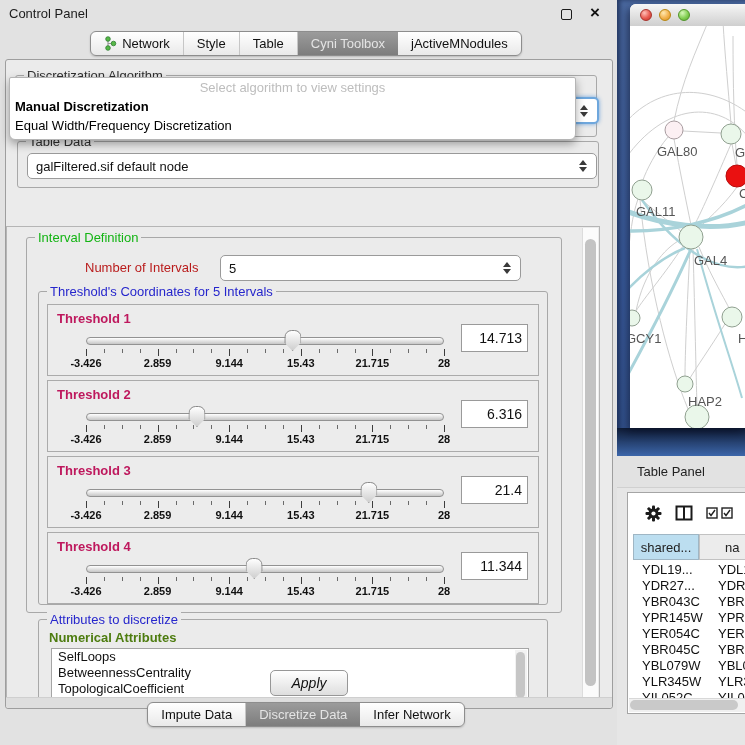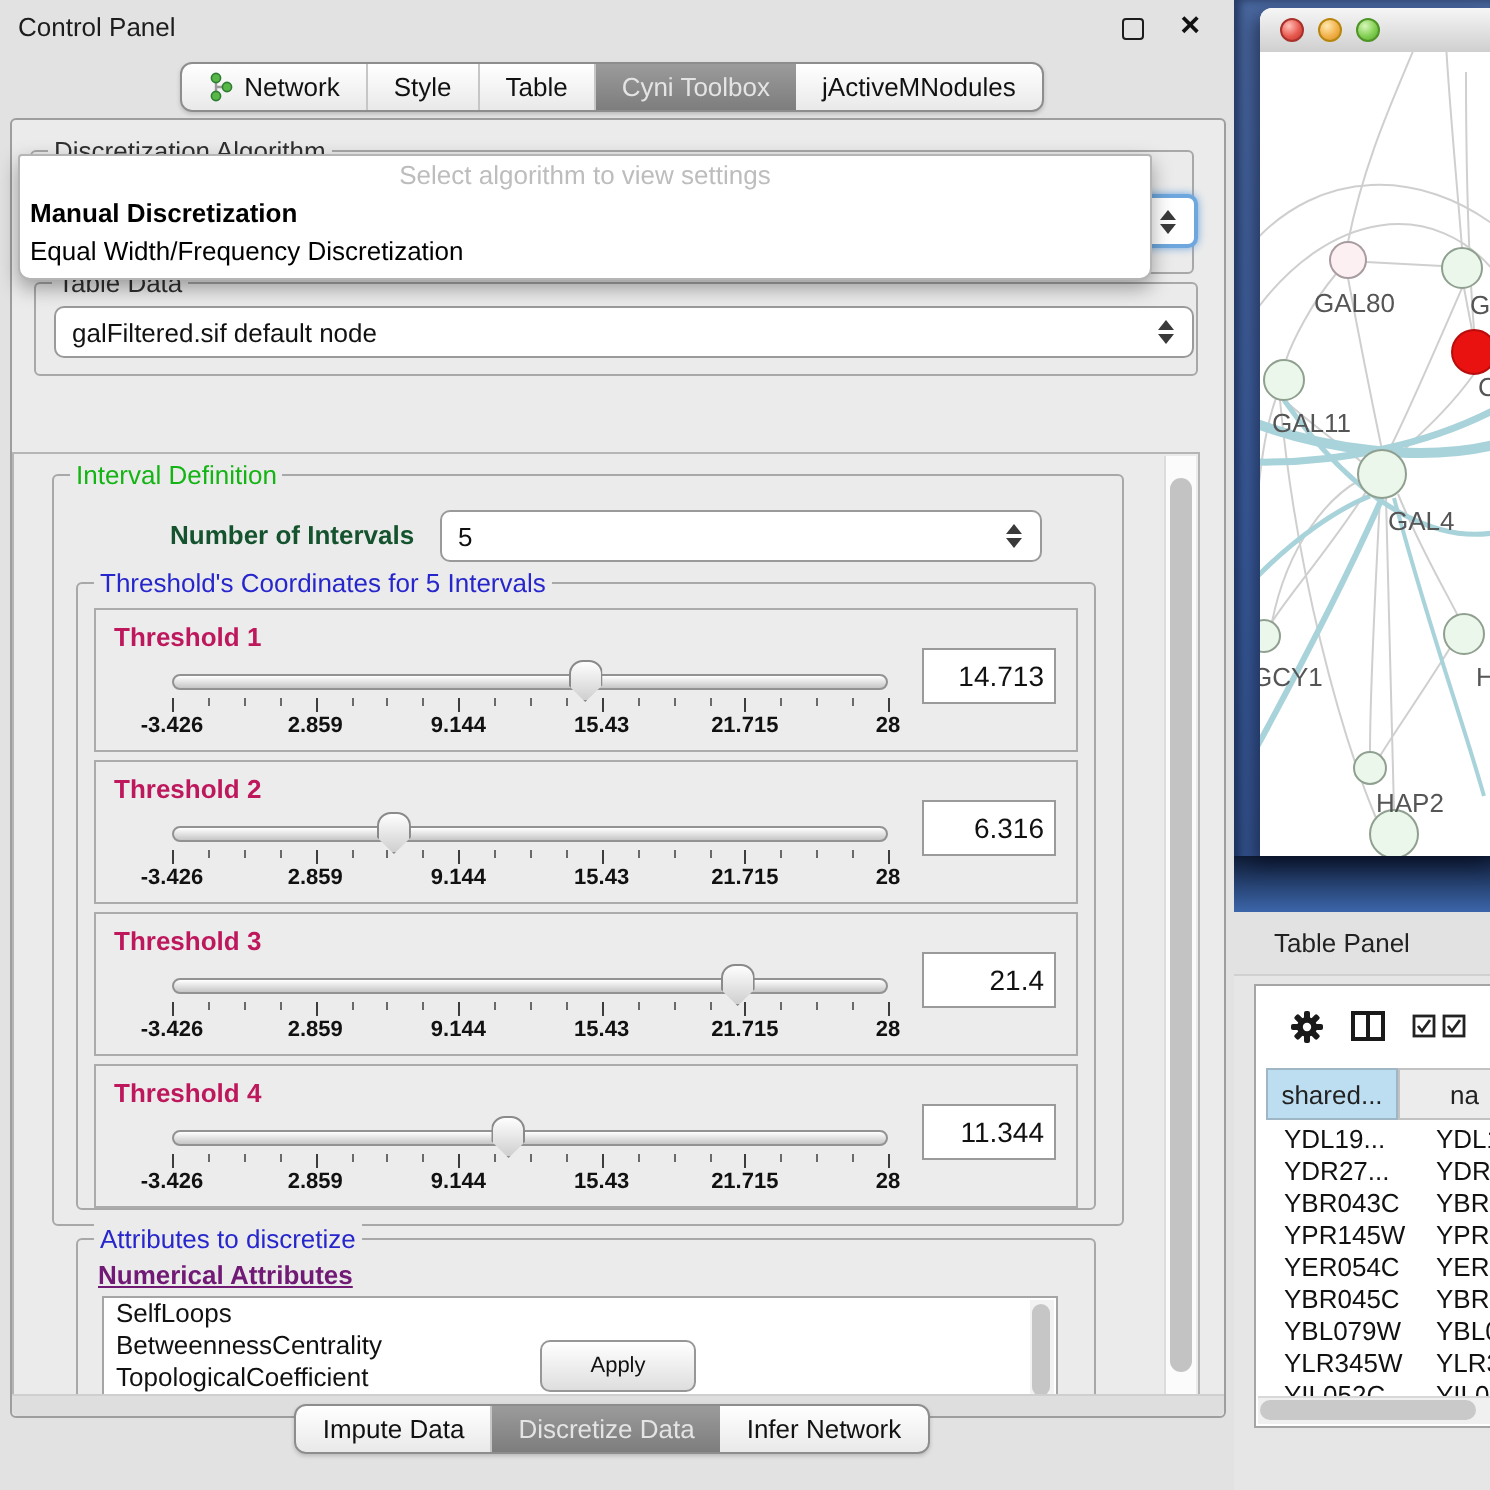--- a/index.html
+++ b/index.html
@@ -38,45 +38,45 @@
   
   .popup{position:absolute;left:3px;top:17px;width:565px;height:61px;background:#fff;border:1px solid #b5b5b5;
          border-radius:2px 2px 6px 6px;box-shadow:0 4px 10px rgba(0,0,0,.35);z-index:9;}
   .popup .hint{height:19px;line-height:19px;text-align:center;color:#bdbdbd;font-size:13px;}
   .popup .opt{height:19px;line-height:19px;padding-left:5px;font-size:13px;color:#000;}
   .popup .opt.bold{font-weight:bold;}
   
   .scrollarea{position:absolute;left:0;top:130px;width:592px;height:473px;border:1px solid #b5b5b5;background:#ebebeb;overflow:hidden;margin-top:36px;}
   .vscroll{position:absolute;top:1px;bottom:1px;right:1px;width:15px;background:#fbfbfb;border-left:1px solid #dcdcdc;}
   .vscroll .thumbv{position:absolute;left:2px;top:11px;bottom:13px;width:11px;background:#c3c3c3;border-radius:6px;}
-  .numlabel{position:absolute;left:78px;top:33px;font-size:13px;font-weight:bold;color:#14532d;}
+  .numlabel{position:absolute;left:78px;top:33px;font-size:13px;font-weight:normal;color:#b91c1c;}
   
   .th-panel{position:relative;width:490px;height:70px;background:#ececec;border:1px solid #ababab;margin-bottom:4px;}
   .th-title{position:absolute;left:9px;top:6px;font-size:13px;font-weight:bold;color:#be185d;}
   .slider{position:absolute;left:38px;top:32px;width:358px;height:8px;}
   .track{position:absolute;left:0;right:0;top:0;bottom:0;border:1px solid #929292;border-radius:5px;background:linear-gradient(#ffffff,#c6c6c6);}
   .thumb{position:absolute;top:-7px;width:15px;height:19px;transform:translateX(-50%);
          background:linear-gradient(#fefefe,#cfcfcf);border:1px solid #8a8a8a;
          border-radius:7px 7px 2px 2px;clip-path:polygon(0 0,100% 0,100% 60%,50% 100%,0 60%);}
   .ticks{position:absolute;left:38px;top:44px;width:358px;height:8px;}
   .tick{position:absolute;top:0;width:1px;height:4px;background:#6a6a6a;}
   .tick.major{height:7px;background:#3d3d3d;}
   .tick-labels{position:absolute;left:38px;top:52px;width:358px;height:12px;}
   .tick-label{position:absolute;transform:translateX(-50%);font-size:11px;font-weight:bold;color:#111;white-space:nowrap;}
   .th-value{position:absolute;right:10px;top:19px;width:60px;height:26px;background:#fff;border:1px solid #9a9a9a;
             font-size:14px;color:#111;display:flex;align-items:center;justify-content:flex-end;padding-right:5px;}
   
-  .attr-title{position:absolute;left:10px;top:10px;font-size:13px;font-weight:bold;color:#701a75;text-decoration:underline;}
+  .attr-title{position:absolute;left:10px;top:10px;font-size:13px;font-weight:bold;color:#4d7c0f;}
   .listbox{position:absolute;left:12px;top:28px;width:476px;height:52px;background:#fff;border:1px solid #a5a5a5;overflow:hidden;}
   .attr-item{height:16px;line-height:16px;padding-left:6px;font-size:13px;color:#111;}
   .list-scroll{position:absolute;right:1px;top:1px;bottom:1px;width:12px;background:#f2f2f2;}
   .list-scroll .thumbv{position:absolute;left:1px;top:2px;bottom:2px;width:9px;background:#c6c6c6;border-radius:5px;}
   .apply-btn{position:absolute;left:50%;transform:translateX(-50%);top:610px;width:76px;height:24px;
              background:linear-gradient(#ffffff,#dedede);border:1px solid #979797;border-radius:5px;
-             font-size:11px;color:#111;display:flex;align-items:center;justify-content:center;}
+             font-size:14px;color:#111;display:flex;align-items:center;justify-content:center;font-style:italic;}
   
   .right-region{position:absolute;left:617px;top:0;width:128px;height:745px;background:#e6e6e6;}
   .net-frame{position:absolute;left:0;top:0;width:128px;height:456px;
              background:linear-gradient(180deg,#4a689f,#3b5d9e 60%,#33528c);
              box-shadow:inset 3px 0 4px rgba(10,20,50,.55);}
   .frame-bottom{position:absolute;left:0;right:0;top:428px;height:28px;background:linear-gradient(#0f1c36,#3c66aa);}
   .mac-window{position:absolute;left:13px;top:4px;width:115px;height:424px;border-radius:6px 0 0 0;background:#fff;
               box-shadow:-3px 4px 9px rgba(5,10,30,.5);}
   .mac-titlebar{position:relative;height:22px;background:linear-gradient(#f6f6f6,#cfcfcf);
                 border-bottom:1px solid #9a9a9a;border-radius:6px 0 0 0;}

